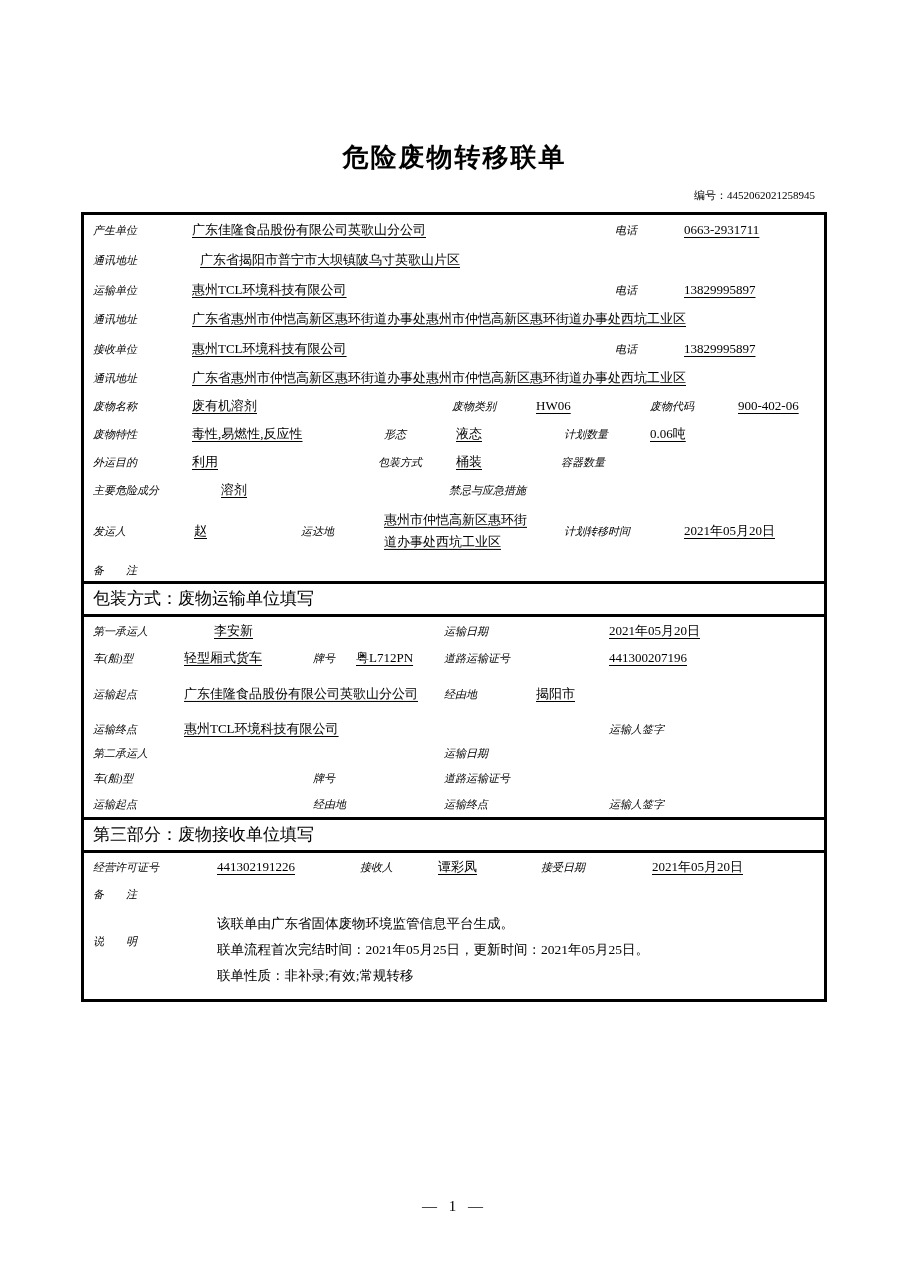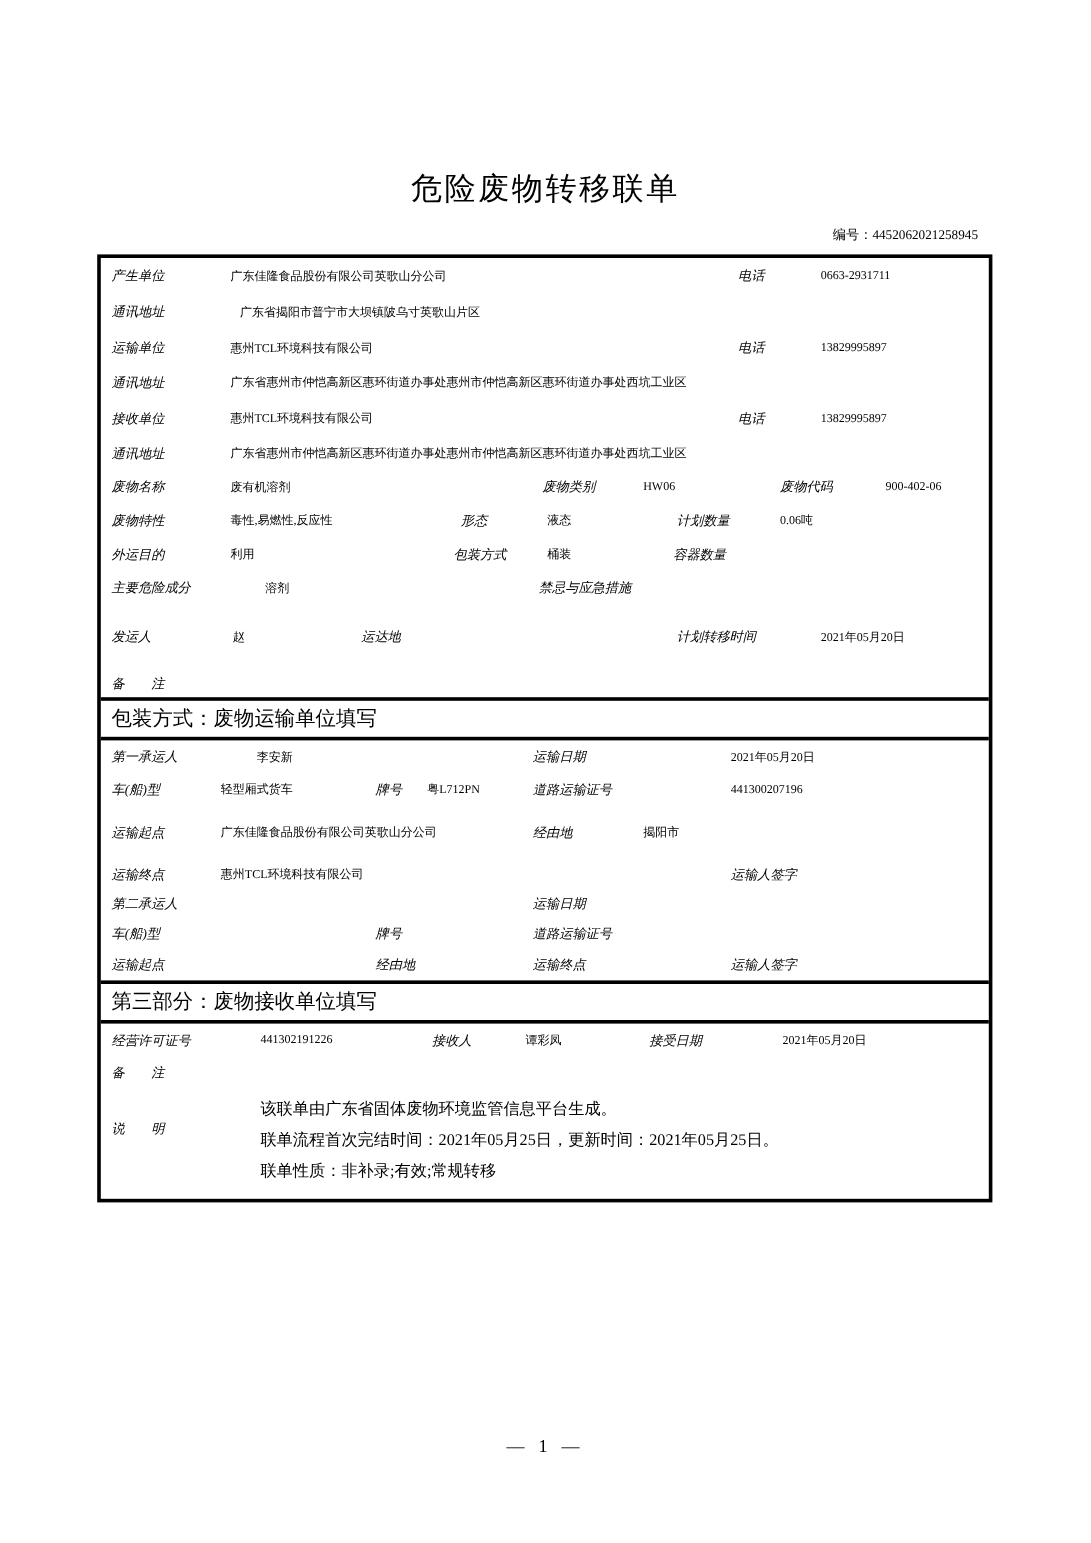--- a/index.html
+++ b/index.html
@@ -6,37 +6,37 @@
   html, body { background: #ffffff; }
   body {
     width: 909px; height: 1286px;
     font-family: "Liberation Serif", "DejaVu Serif", serif;
     color: #000;
   }
   .page { position: relative; width: 909px; height: 1286px; background: #fff; overflow: hidden; }
 
   .title {
     position: absolute; top: 140px; left: 0; width: 100%;
-    text-align: center; font-size: 26px; letter-spacing: 2px; font-weight: 400;
+    text-align: center; font-size: 26px; letter-spacing: 2px; font-weight: 700;
   }
   .doc-no { position: absolute; top: 188px; right: 94px; font-size: 11px; }
 
   .tbl {
     position: absolute; left: 81px; top: 212px; width: 746px;
     border: 3px solid #000; background: #fff;
   }
   .sec + .sec { border-top: 3px solid #000; }
   .sec-h {
     border-bottom: 3px solid #000;
     font-size: 17px; line-height: 22px; padding: 4px 0 4px 9px;
   }
   .row { position: relative; }
   .f { position: absolute; top: 50%; transform: translateY(-50%); white-space: nowrap; }
   .lab { font-size: 11px; font-style: italic; }
-  .val { font-size: 10px; text-underline-offset: 3px; }
+  .val { font-size: 13px; text-decoration: underline; text-underline-offset: 3px; }
   .val.wrap { white-space: normal; line-height: 1.7; }
   .note-lines { position: absolute; left: 133px; top: 5px; font-size: 13.5px; line-height: 26px; }
   .footer {
     position: absolute; top: 1198px; left: 0; width: 100%;
     text-align: center; font-size: 15px; letter-spacing: 4px;
   }
 </style>
 </head>
 <body>
 
@@ -117,20 +117,21 @@
       <div class="row" style="height:28px">
         <span class="f lab" style="left:9px">主要危险成分</span>
         <span class="f val" style="left:137px">溶剂</span>
         <span class="f lab" style="left:365px">禁忌与应急措施</span>
       </div>
 
       <div class="row" style="height:54px">
         <span class="f lab" style="left:9px">发运人</span>
         <span class="f val" style="left:110px">赵</span>
         <span class="f lab" style="left:217px">运达地</span>
+        <span class="f val wrap" style="left:300px; width:152px">惠州市仲恺高新区惠环街道办事处西坑工业区</span>
         <span class="f lab" style="left:480px">计划转移时间</span>
         <span class="f val" style="left:600px">2021年05月20日</span>
       </div>
 
       <div class="row" style="height:23px">
         <span class="f lab" style="left:9px">备　　注</span>
       </div>
     </div>
 
     <div class="sec">

